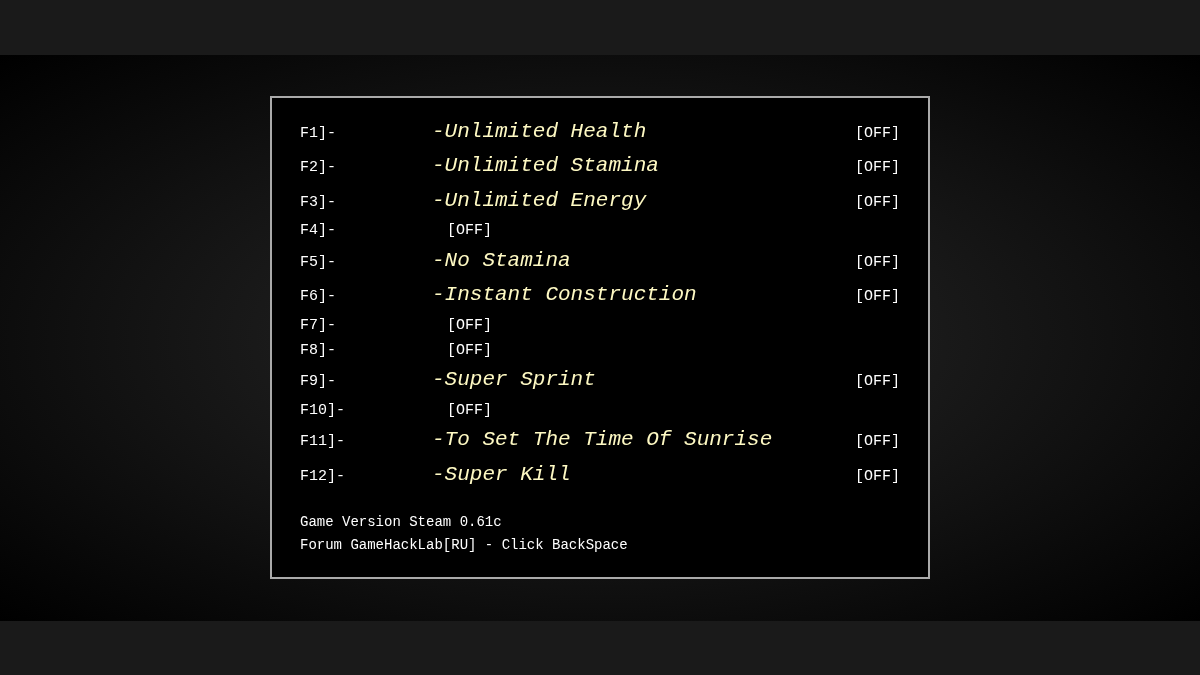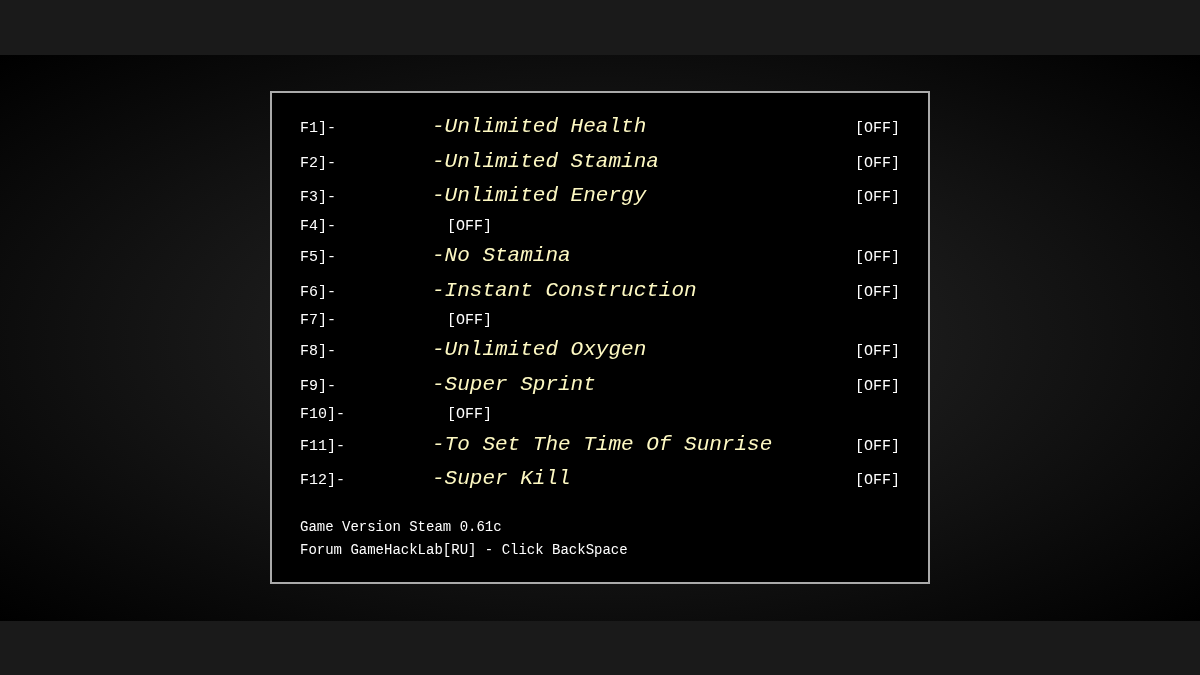--- a/index.html
+++ b/index.html
@@ -118,21 +118,20 @@
           <span class="status-col">[OFF]</span>
         </div>
         <div class="cheat-row">
           <span class="key-col">F7]-</span>
           <span class="spacer"></span>
           <span class="status-col">[OFF]</span>
         </div>
         <div class="cheat-row">
           <span class="key-col">F8]-</span>
           <span class="spacer"></span>
-          <span class="label-col">-Unlimited Oxygen</span>
           <span class="status-col">[OFF]</span>
         </div>
         <div class="cheat-row">
           <span class="key-col">F9]-</span>
           <span class="spacer"></span>
           <span class="label-col">-Super Sprint</span>
           <span class="status-col">[OFF]</span>
         </div>
         <div class="cheat-row">
           <span class="key-col">F10]-</span>

